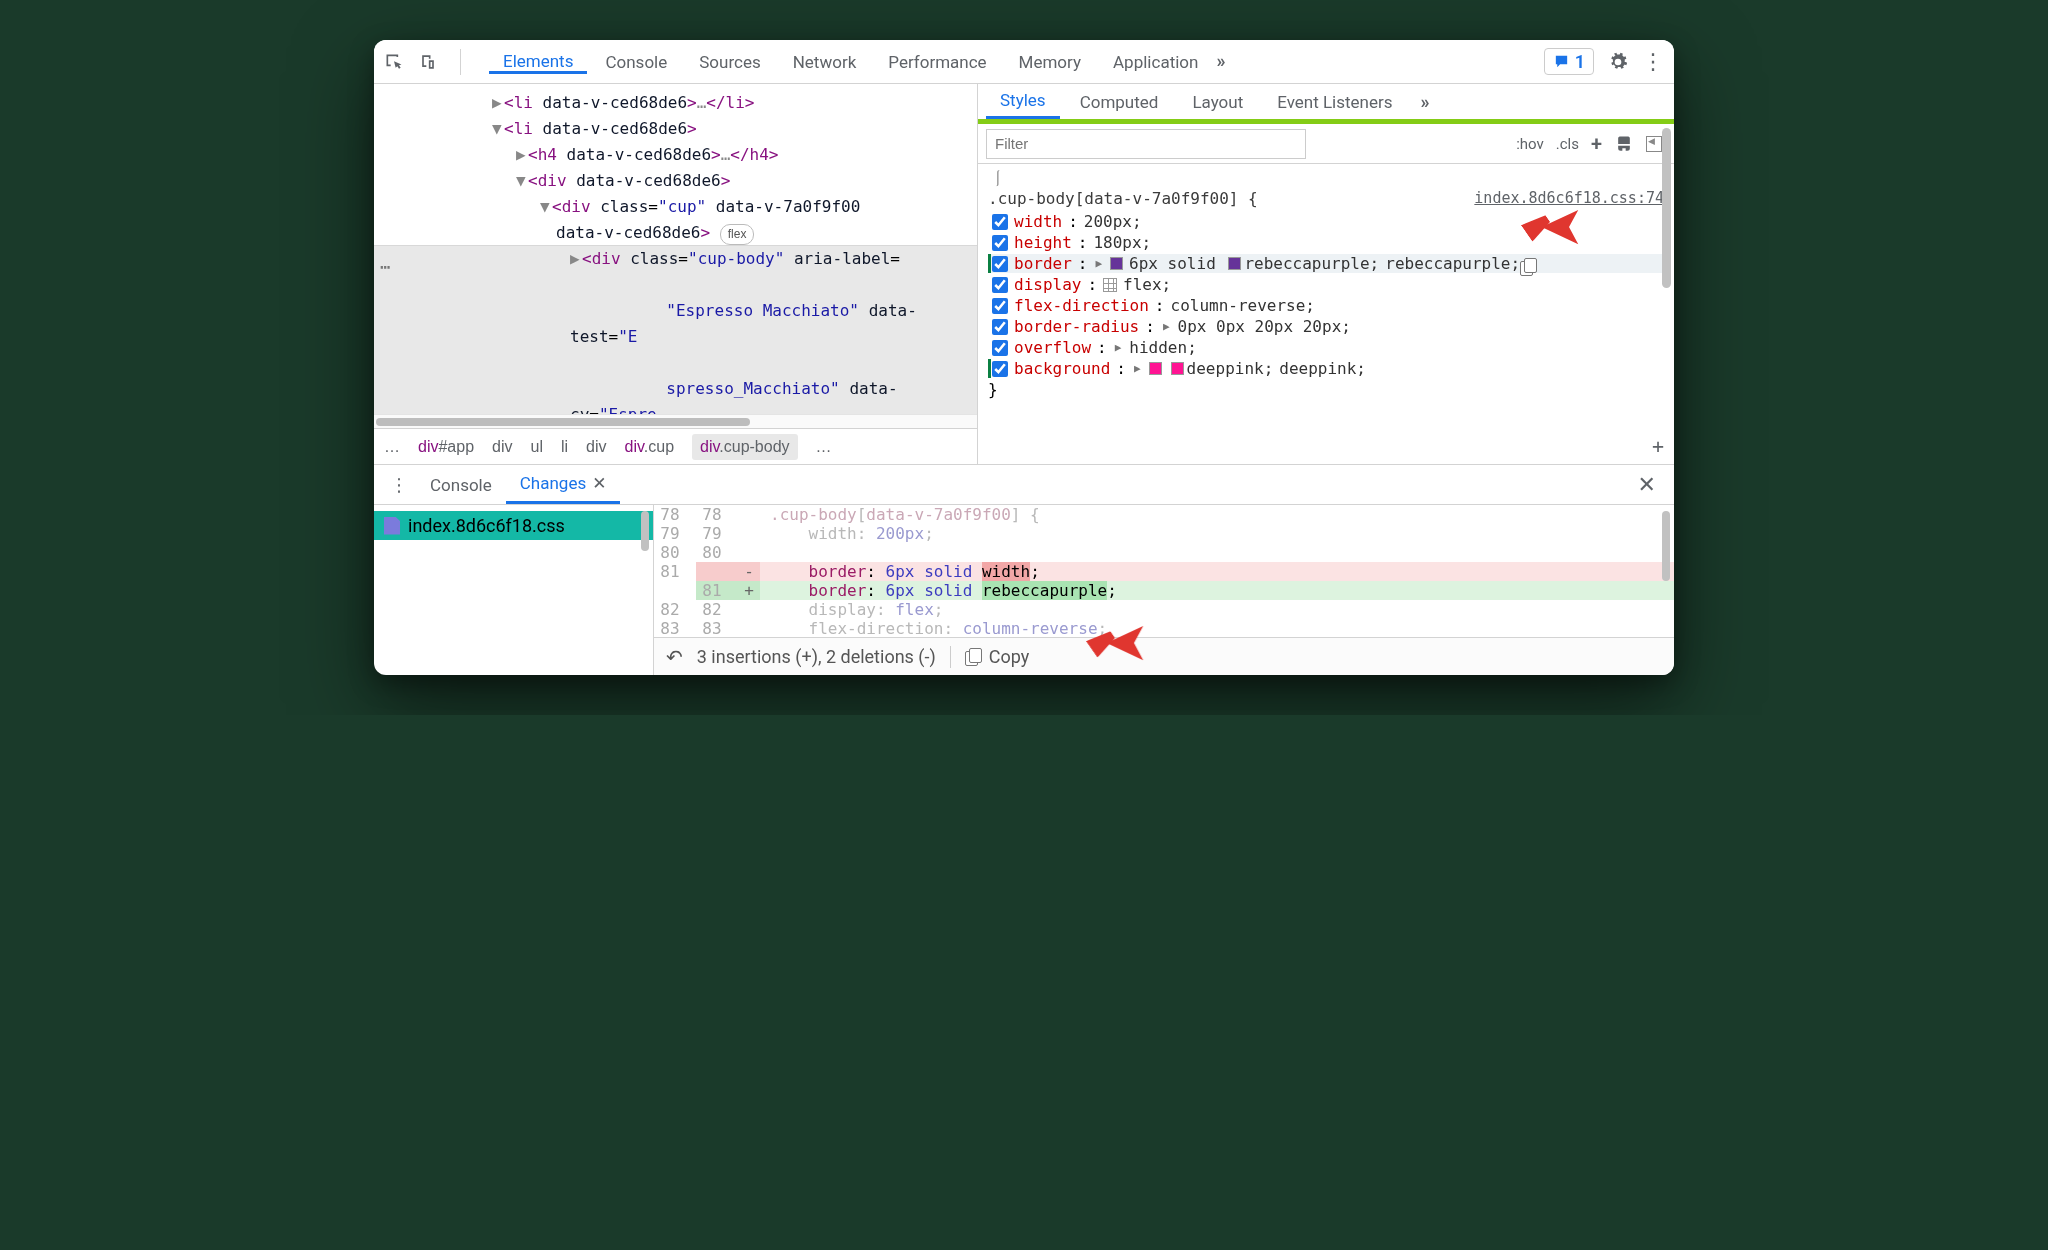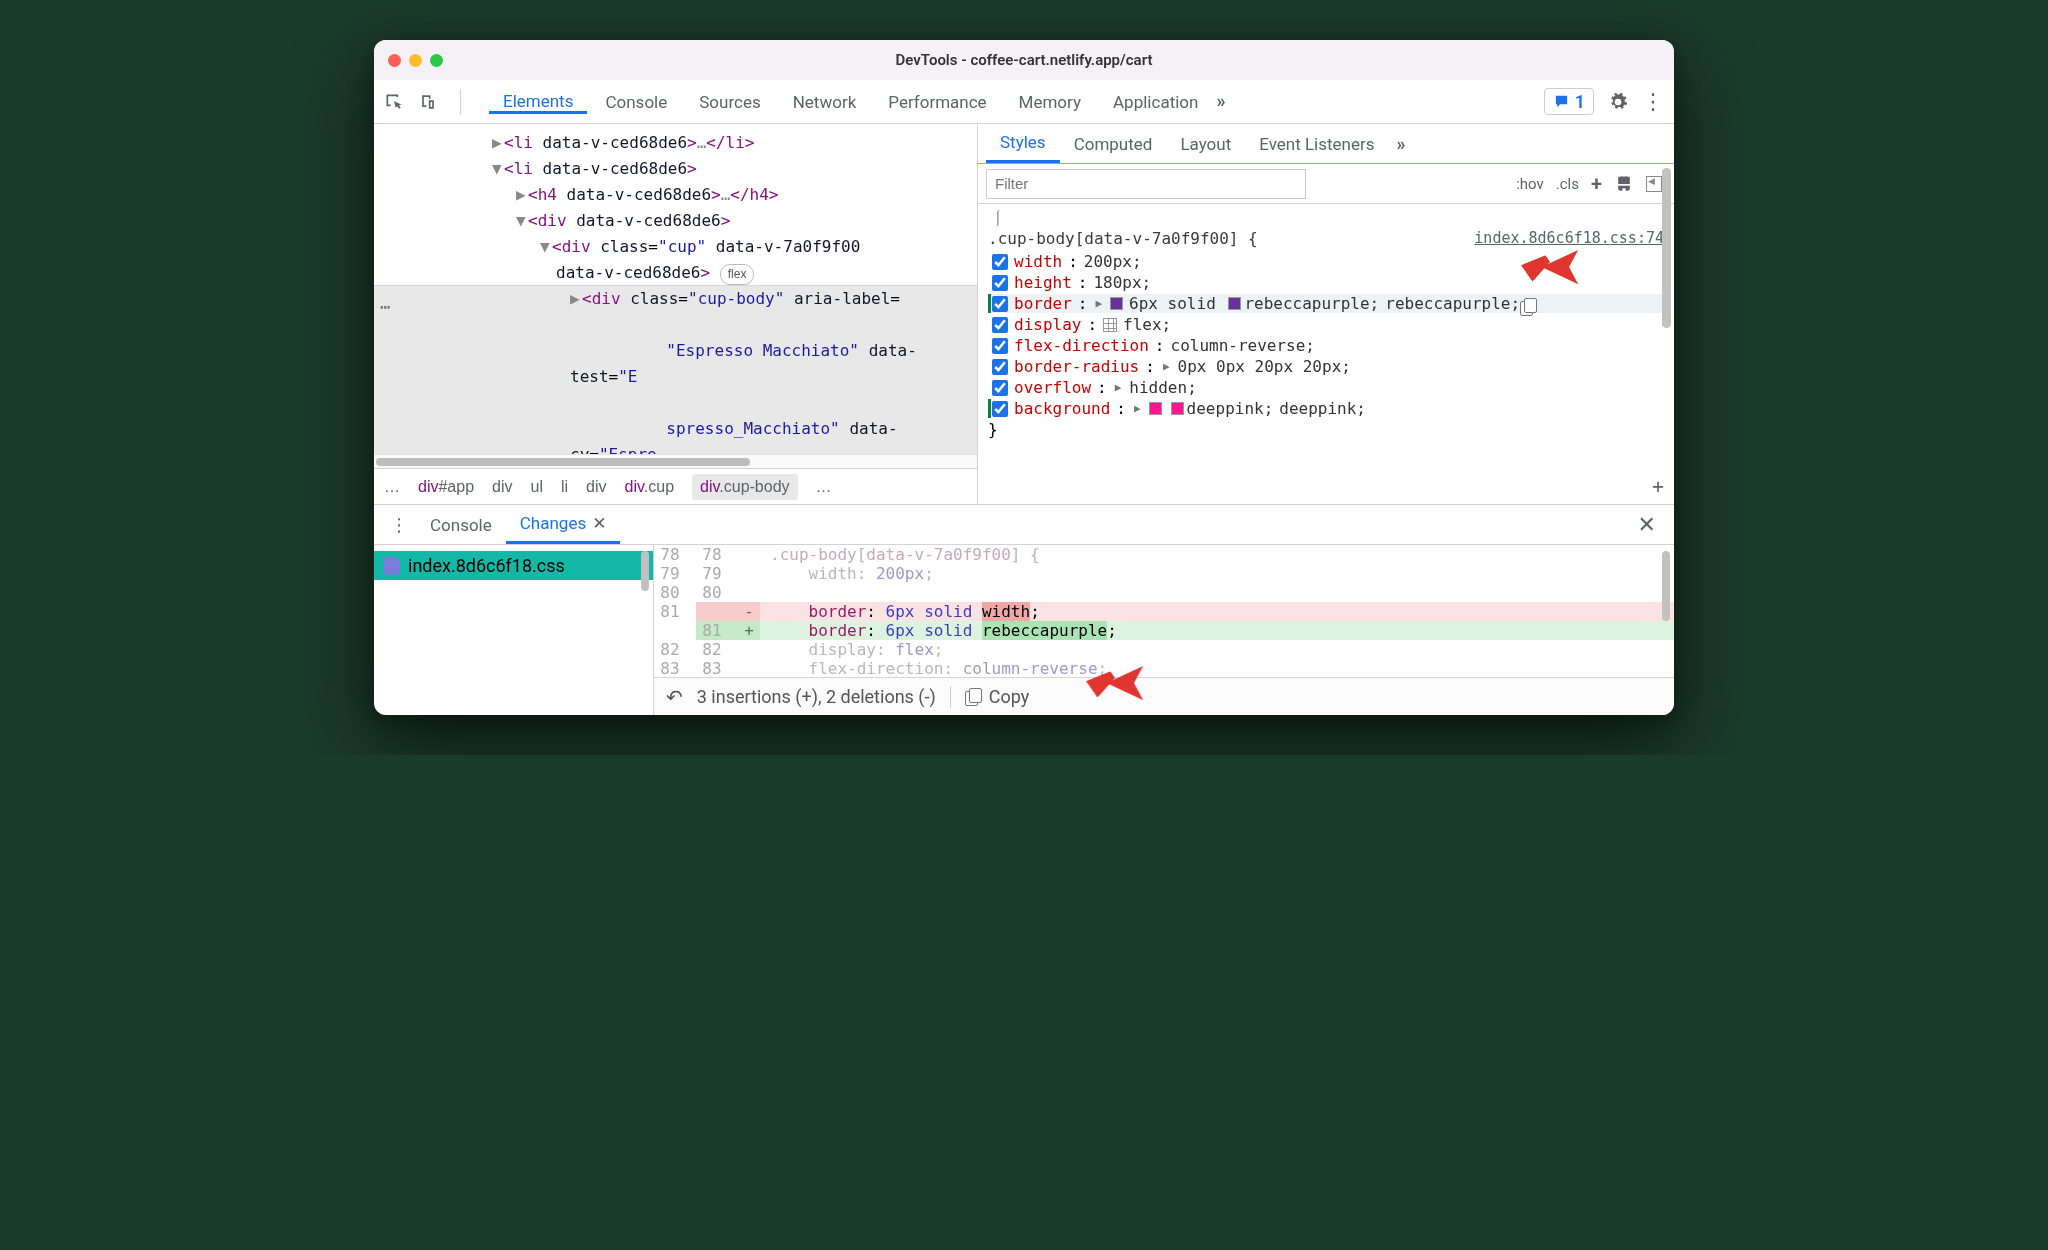--- a/index.html
+++ b/index.html
@@ -106,22 +106,22 @@
   display: flex; align-items: center; font-size: 16px;
   font-family: -apple-system, sans-serif; padding: 0 10px; gap: 18px;
   color: #5f6368;
 }
 .bc { color: #5f6368; cursor: pointer; }
 .bc .tagc { color: #881280; }
 .bc.active { background: #e8e8e8; border-radius: 3px; padding: 4px 8px; }
 
 .styles-pane { flex: 1; display: flex; flex-direction: column; position: relative; }
 .styles-tabs {
-  height: 40px; border-bottom: 1px solid #84cc16;
-  display: flex; align-items: stretch; padding: 0 8px; 
+  height: 40px; border-bottom: 5px solid #84cc16;
+  display: flex; align-items: stretch; padding: 0 8px; gap: 6px;
 }
 .styles-tab { padding: 0 14px; display: flex; align-items: center; color: #5f6368; cursor: pointer; font-size: 17px; }
 .styles-tab.active { color: #1a73e8; border-bottom: 3px solid #1a73e8; }
 
 .filter-row {
   height: 40px; border-bottom: 1px solid #d3d3d3; display: flex; align-items: center;
   padding: 0 8px; gap: 10px;
 }
 .filter-input { flex: 0 0 320px; height: 30px; border: 1px solid #ccc; padding: 0 8px; font-size: 15px; color: #777; }
 .filter-actions { display: flex; align-items: center; gap: 12px; margin-left: auto; color: #5f6368; font-size: 15px; }
@@ -212,28 +212,20 @@
 svg.ico path { fill: currentColor; }
 .copy-wrap { position:relative; display:inline-block; width:18px; height:18px; }
 .copy-wrap::before { content:""; position:absolute; left:0; top:3px; width:11px; height:13px; border:1.5px solid #777; border-radius:2px; background:#fff; }
 .copy-wrap::after { content:""; position:absolute; left:4px; top:0; width:11px; height:13px; border:1.5px solid #777; border-radius:2px; background:#fff; }
 </style>
 </head>
 <body>
 
 <div class="window">
 
-  <div class="titlebar">
-    <div class="traffic-lights">
-      <div class="tl red"></div>
-      <div class="tl yellow"></div>
-      <div class="tl green"></div>
-    </div>
-    <div class="window-title">DevTools - coffee-cart.netlify.app/cart</div>
-  </div>
 
   <div class="toolbar">
     <div class="toolbar-left">
       <svg class="ico tb-icon" viewBox="0 0 24 24">
           <path d="M3 3h14v3h-2V5H5v10h3v2H3V3zm9 8l9 4-3 1 2 3-2 1-2-3-2 2-2-8z"></path>
         </svg>
       <svg class="ico tb-icon" viewBox="0 0 24 24">
           <path d="M5 4h10v4h-2V6H7v10h3v2H5V4zm8 6h6v10h-6V10zm2 2v6h2v-6h-2z"></path>
         </svg>
       <div class="divider-v"></div>

